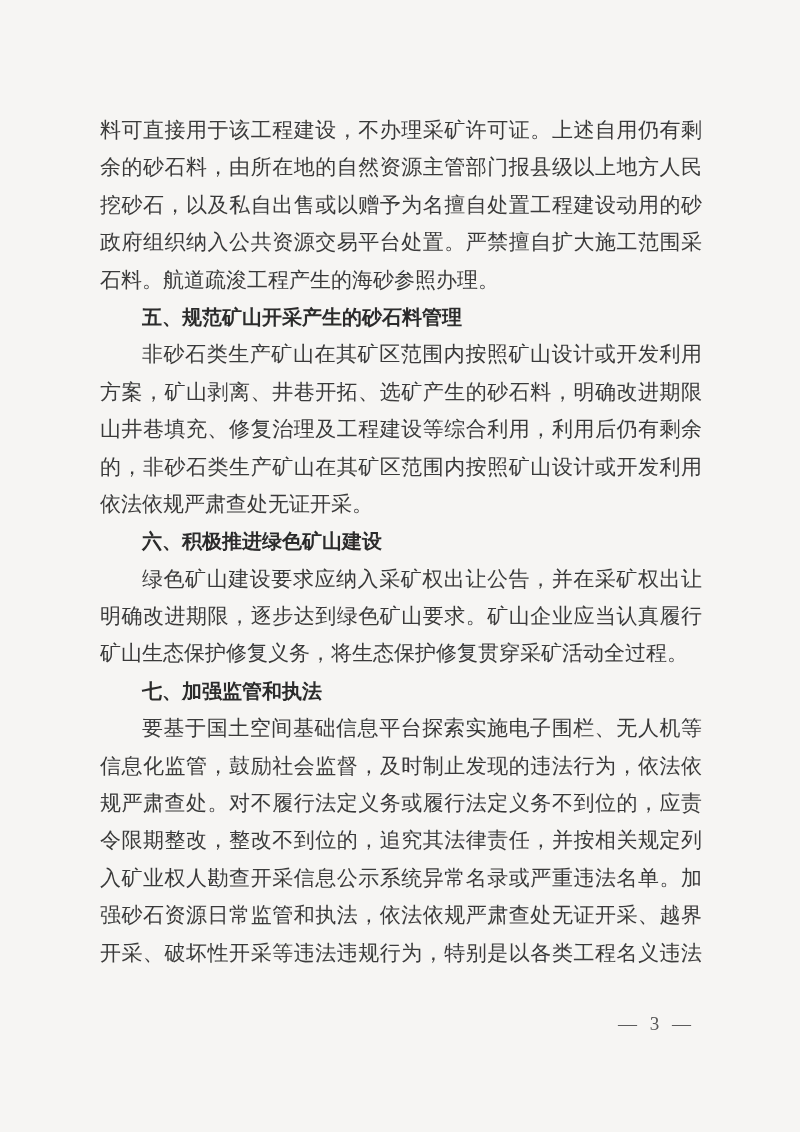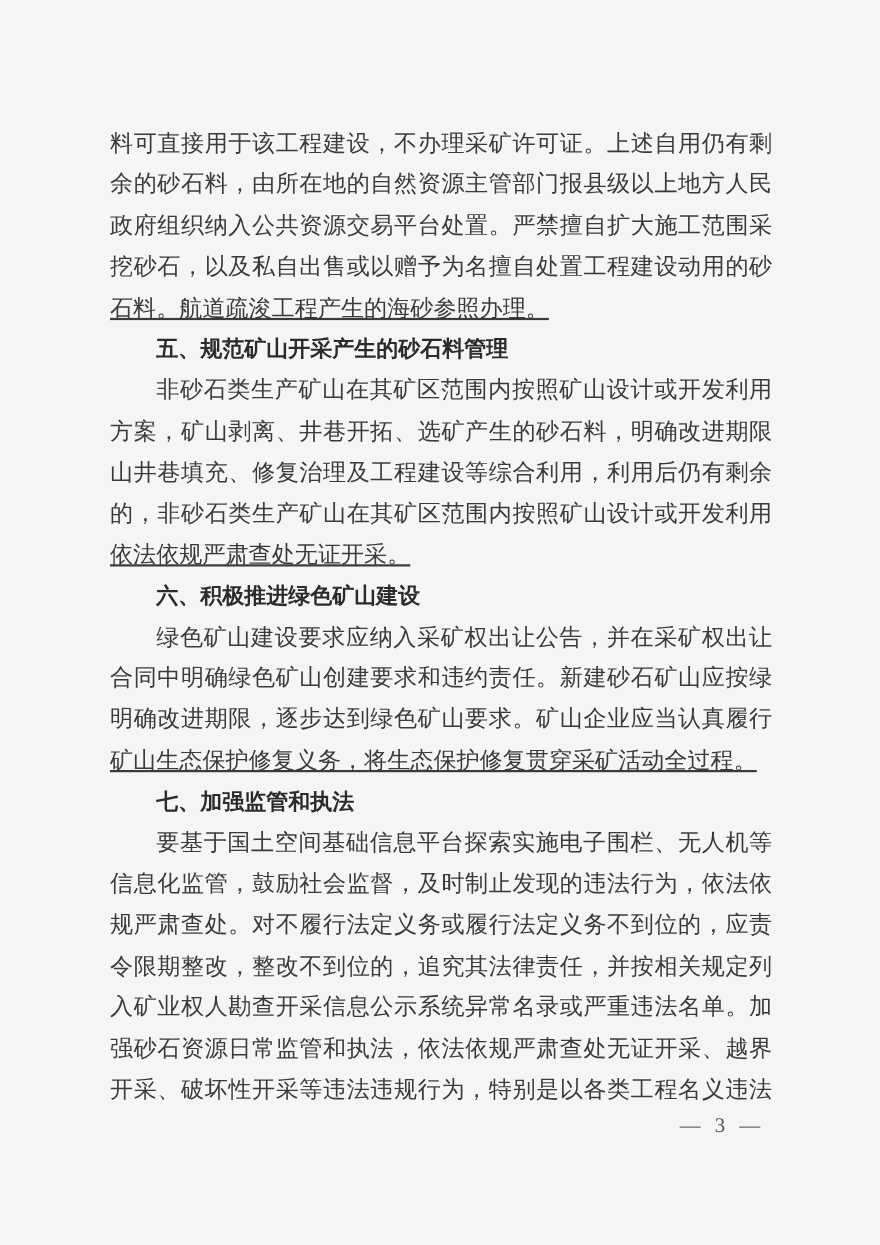--- a/index.html
+++ b/index.html
@@ -14,21 +14,21 @@
       position: absolute; left: 100px; top: 112px; width: 602px;
     }
     .line {
       height: 37.4px; line-height: 37.4px;
       font-size: 21px;
       white-space: nowrap;
       text-align: justify;
       text-align-last: justify;
       letter-spacing: 0;
     }
-    .line.last { text-align-last: left; text-decoration: underline; }
+    .line.last { text-align-last: left; }
     .line.indent { padding-left: 42px; }
     .heading {
       font-family: "DejaVu Sans", "Liberation Sans", sans-serif;
       font-weight: bold;
       color: #2b2b2b;
       text-align-last: left;
       padding-left: 42px;
       font-size: 20px;
     }
     .page-number {
@@ -38,36 +38,35 @@
       letter-spacing: 4px;
     }
   </style>
 </head>
 <body>
 
 <div class="page">
 
   <div class="line">料可直接用于该工程建设，不办理采矿许可证。上述自用仍有剩</div>
   <div class="line">余的砂石料，由所在地的自然资源主管部门报县级以上地方人民</div>
+  <div class="line">挖砂石，以及私自出售或以赠予为名擅自处置工程建设动用的砂</div>
   <div class="line">政府组织纳入公共资源交易平台处置。严禁擅自扩大施工范围采</div>
-  <div class="line">挖砂石，以及私自出售或以赠予为名擅自处置工程建设动用的砂</div>
   <div class="line last">石料。航道疏浚工程产生的海砂参照办理。</div>
 
   <div class="line heading">五、规范矿山开采产生的砂石料管理</div>
 
   <div class="line indent">非砂石类生产矿山在其矿区范围内按照矿山设计或开发利用</div>
   <div class="line">方案，矿山剥离、井巷开拓、选矿产生的砂石料，明确改进期限</div>
   <div class="line">山井巷填充、修复治理及工程建设等综合利用，利用后仍有剩余</div>
   <div class="line">的，非砂石类生产矿山在其矿区范围内按照矿山设计或开发利用</div>
   <div class="line last">依法依规严肃查处无证开采。</div>
 
   <div class="line heading">六、积极推进绿色矿山建设</div>
 
   <div class="line indent">绿色矿山建设要求应纳入采矿权出让公告，并在采矿权出让</div>
-  <div class="line">合同中明确绿色矿山创建要求和违约责任。新建砂石矿山应按绿</div>
   <div class="line">明确改进期限，逐步达到绿色矿山要求。矿山企业应当认真履行</div>
   <div class="line last">矿山生态保护修复义务，将生态保护修复贯穿采矿活动全过程。</div>
 
   <div class="line heading">七、加强监管和执法</div>
 
   <div class="line indent">要基于国土空间基础信息平台探索实施电子围栏、无人机等</div>
   <div class="line">信息化监管，鼓励社会监督，及时制止发现的违法行为，依法依</div>
   <div class="line">规严肃查处。对不履行法定义务或履行法定义务不到位的，应责</div>
   <div class="line">令限期整改，整改不到位的，追究其法律责任，并按相关规定列</div>
   <div class="line">入矿业权人勘查开采信息公示系统异常名录或严重违法名单。加</div>

